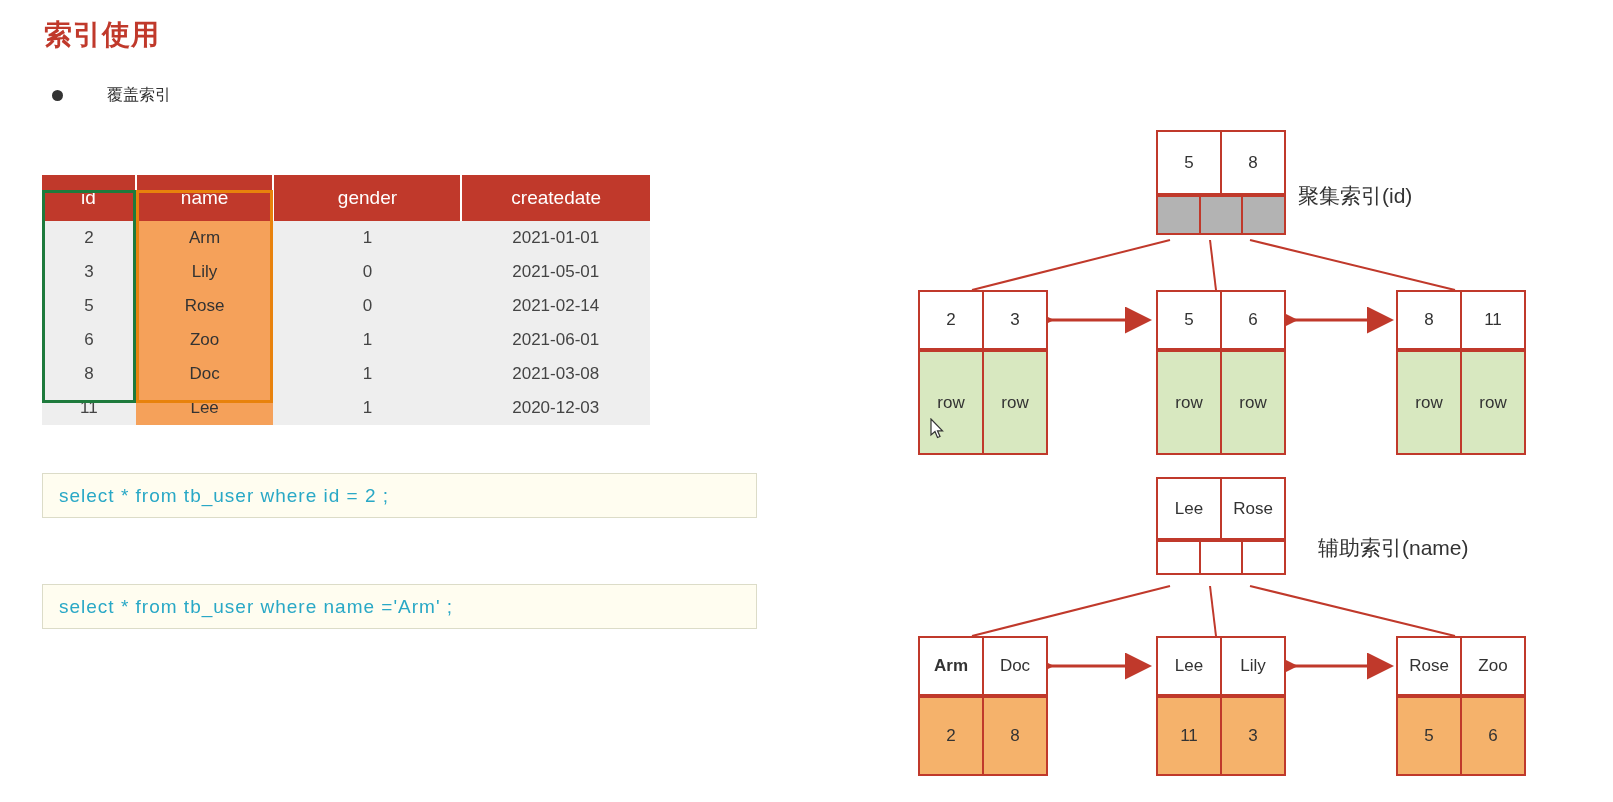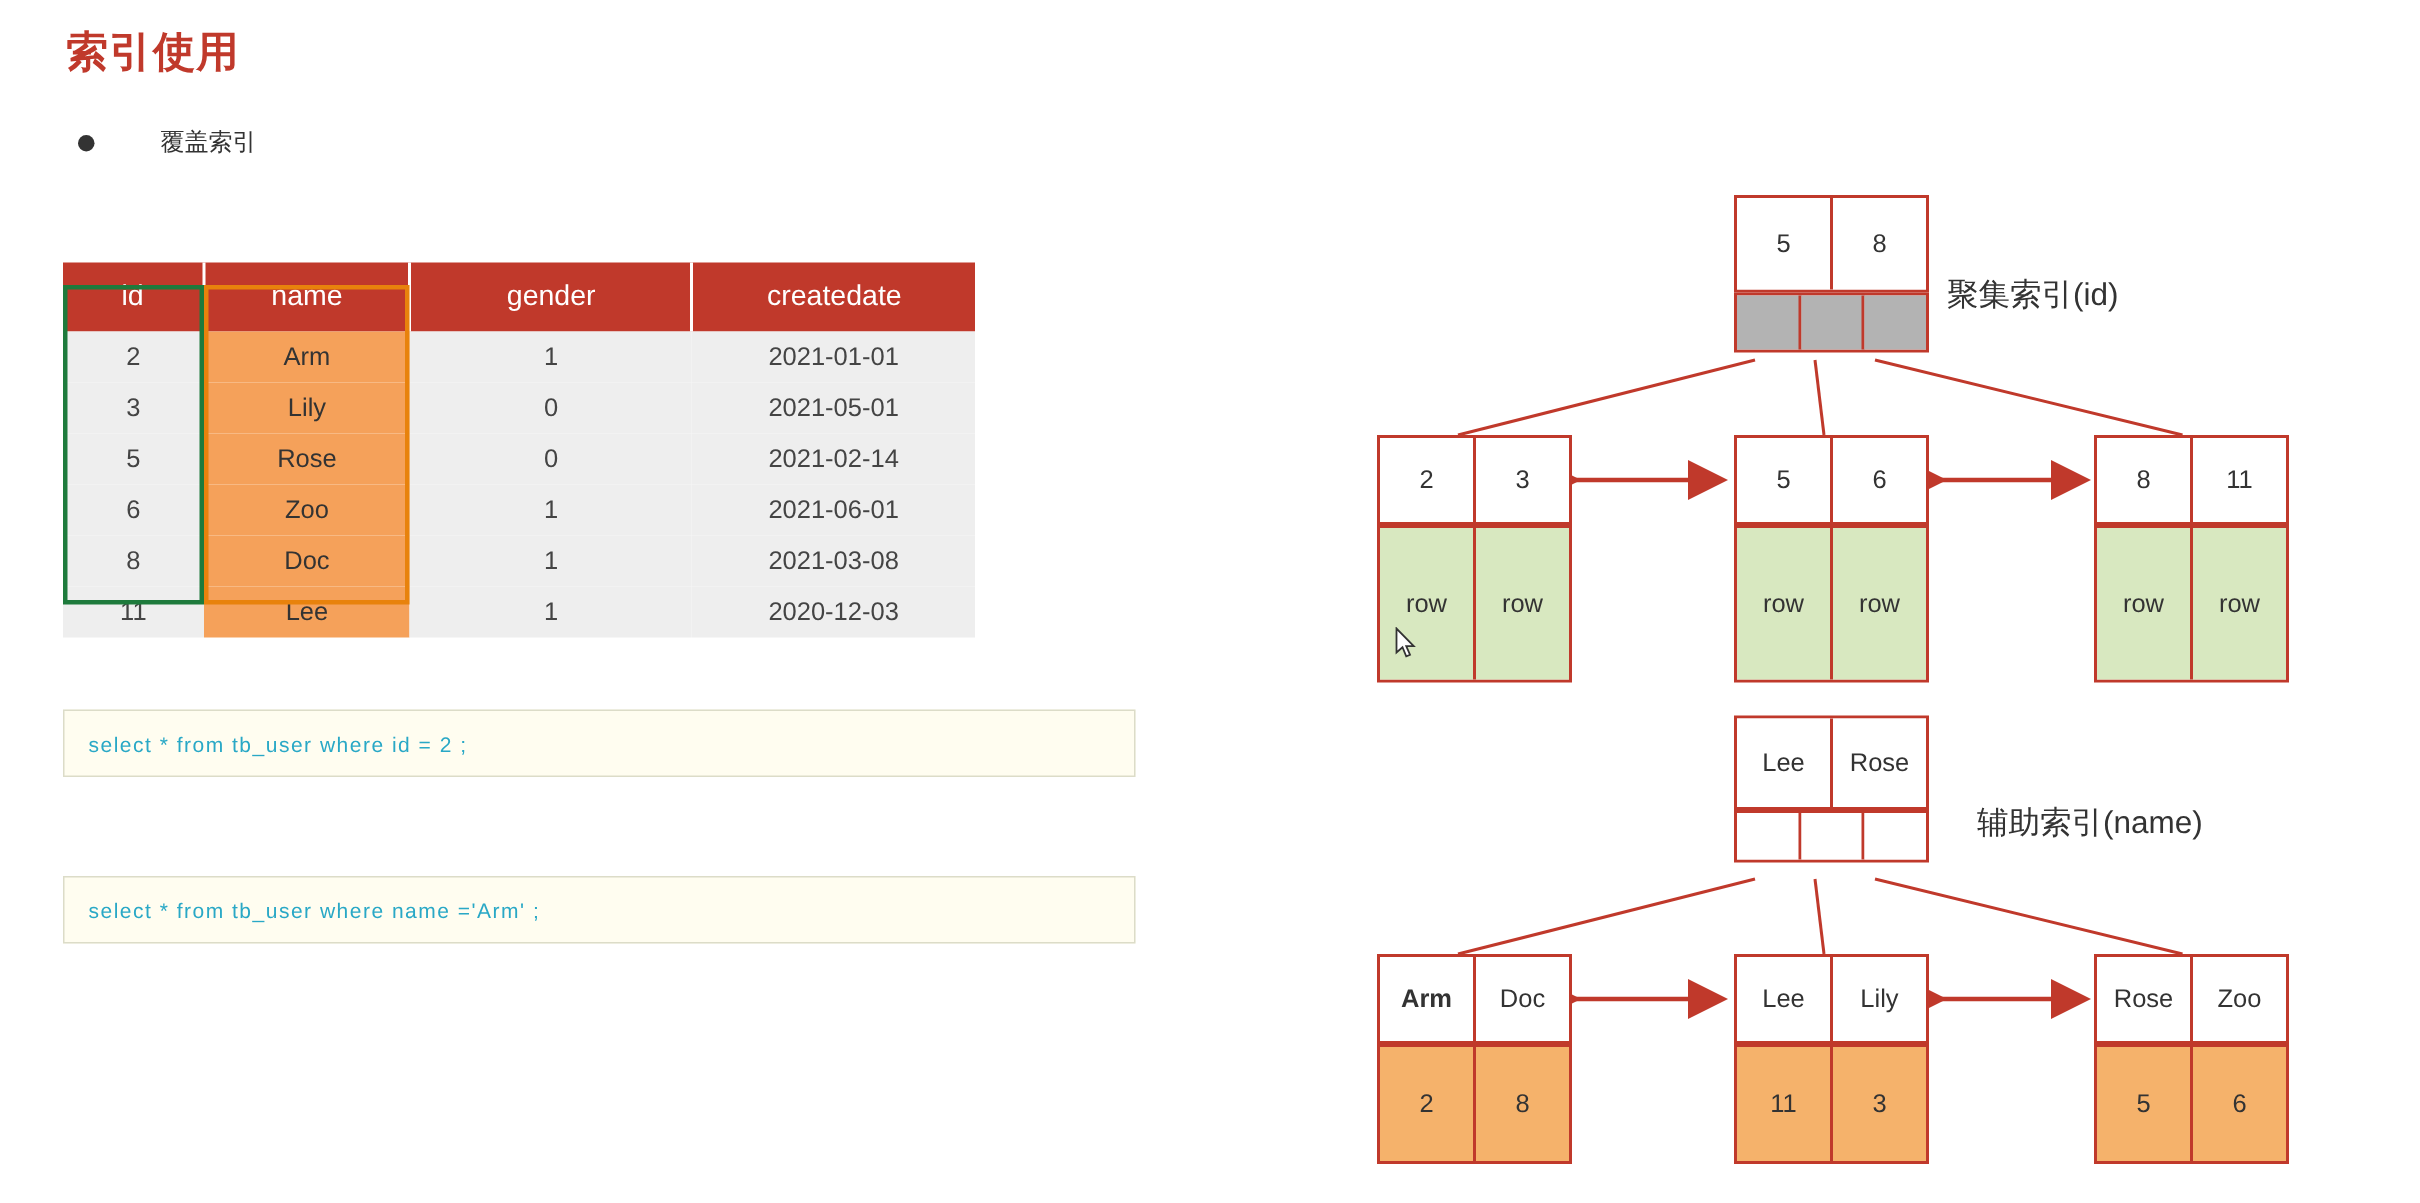--- a/index.html
+++ b/index.html
@@ -69,21 +69,21 @@
   .w-createdate{width:189px;}
 
   
   .sql-box{
     position:absolute;left:42px;
     width:715px;height:45px;
     background:#fffdf0;border:1px solid #dcdcc8;
     display:flex;align-items:center;
     box-sizing:border-box;
     padding-left:16px;
-    font-size:14px;color:#29a8c6;
+    font-size:19px;color:#29a8c6;
     letter-spacing:1px;
   }
   #sql-box-1{top:473px;}
   #sql-box-2{top:584px;}
 
   
   #diagram{
     position:absolute;left:880px;top:0;
     width:733px;height:802px;
   }

